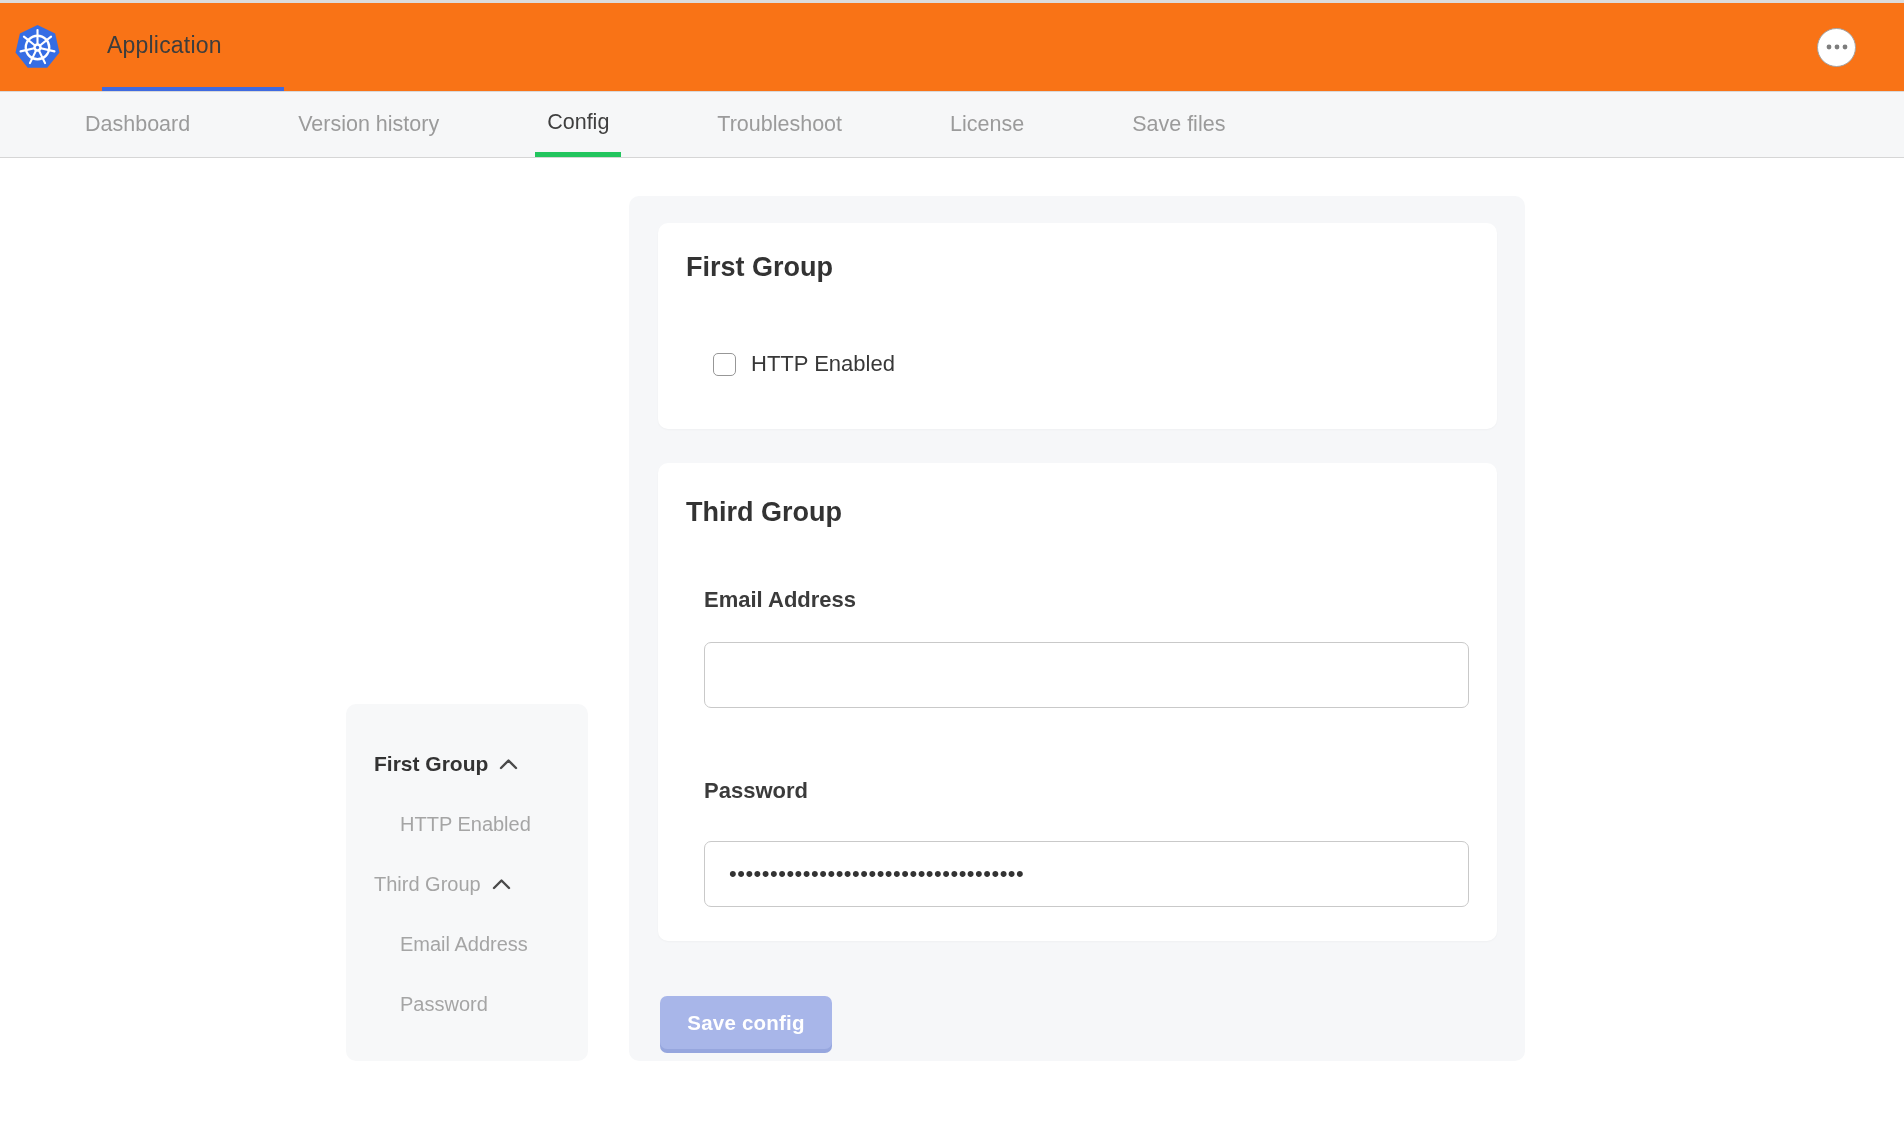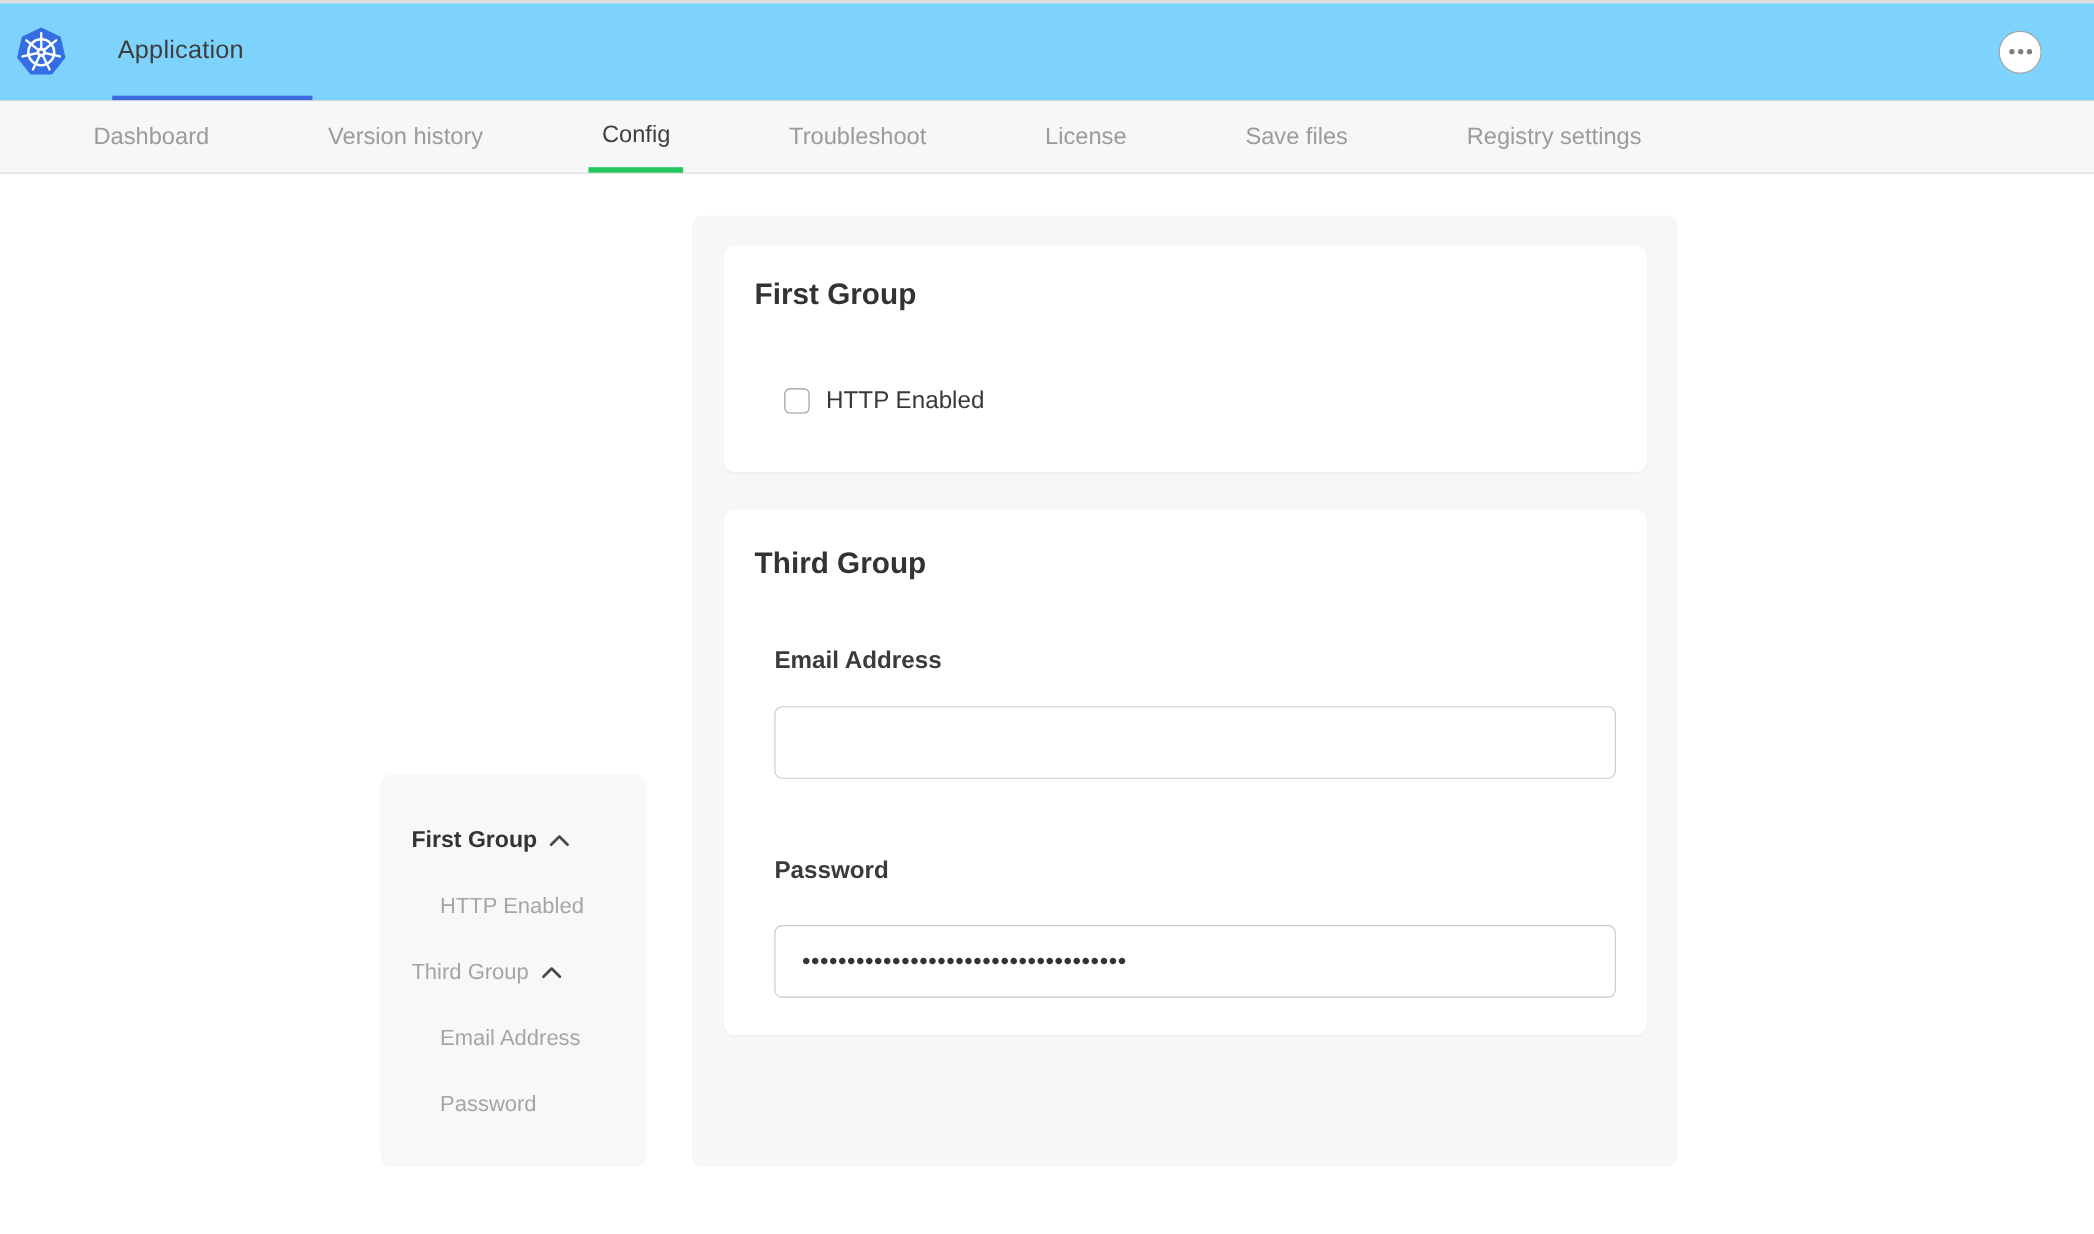--- a/index.html
+++ b/index.html
@@ -2,21 +2,21 @@
 <html><head>
 <meta charset="utf-8">
 <style>
   * { margin:0; padding:0; box-sizing:border-box; }
   html,body { width:1904px; height:1122px; background:#fff; overflow:hidden;
               font-family:"Liberation Sans", sans-serif; color:#333; }
 
   .top-strip { height:3px; background:#dcdcdc; }
 
   
-  .header { height:89px; background:#7dd3fc; border-bottom:1px solid #d9d9d9;
+  .header { height:89px; background:#f97316; border-bottom:1px solid #d9d9d9;
             display:flex; align-items:center; }
   .logo { width:47px; height:47px; margin-left:14px; flex:0 0 auto; }
   .app-tab { height:100%; margin-left:41px; display:flex; align-items:center;
              padding:0 62px 0 5px; border-bottom:4px solid #3e6ae1;
              font-size:23px; color:#3d3d3d; letter-spacing:.2px; cursor:pointer; }
   .menu-btn { margin-left:auto; margin-right:48px; width:39px; height:39px;
               border:1.5px solid #a3a3a3; border-radius:50%; background:#fff;
               display:flex; align-items:center; justify-content:center; cursor:pointer; }
 
   
@@ -101,21 +101,20 @@
   </div>
 </div>
 
 <div class="nav">
   <div class="nav-tab">Dashboard</div>
   <div class="nav-tab">Version history</div>
   <div class="nav-tab active">Config</div>
   <div class="nav-tab">Troubleshoot</div>
   <div class="nav-tab">License</div>
   <div class="nav-tab">Save files</div>
-  <div class="nav-tab">Registry settings</div>
 </div>
 
 <div class="content">
 
   <div class="sidebar">
     <div class="side-item group active">
       <span>First Group</span>
       <span class="chev">
         <svg width="19" height="12" viewBox="0 0 19 12">
             <polyline points="2,10 9.5,2.5 17,10" fill="none" stroke="currentColor" stroke-width="2.4" stroke-linecap="round" stroke-linejoin="round"></polyline>
@@ -154,14 +153,15 @@
     <div class="card card-third">
       <h2>Third Group</h2>
 
       <div class="field-label">Email Address</div>
       <input type="text" class="text-input" value="" style="">
 
       <div class="field-label second">Password</div>
       <input type="text" class="text-input password" value="••••••••••••••••••••••••••••••••••••" style="">
     </div>
 
+    <button class="save-btn">Save config</button>
   </div>
 </div>
 
 </body></html>

